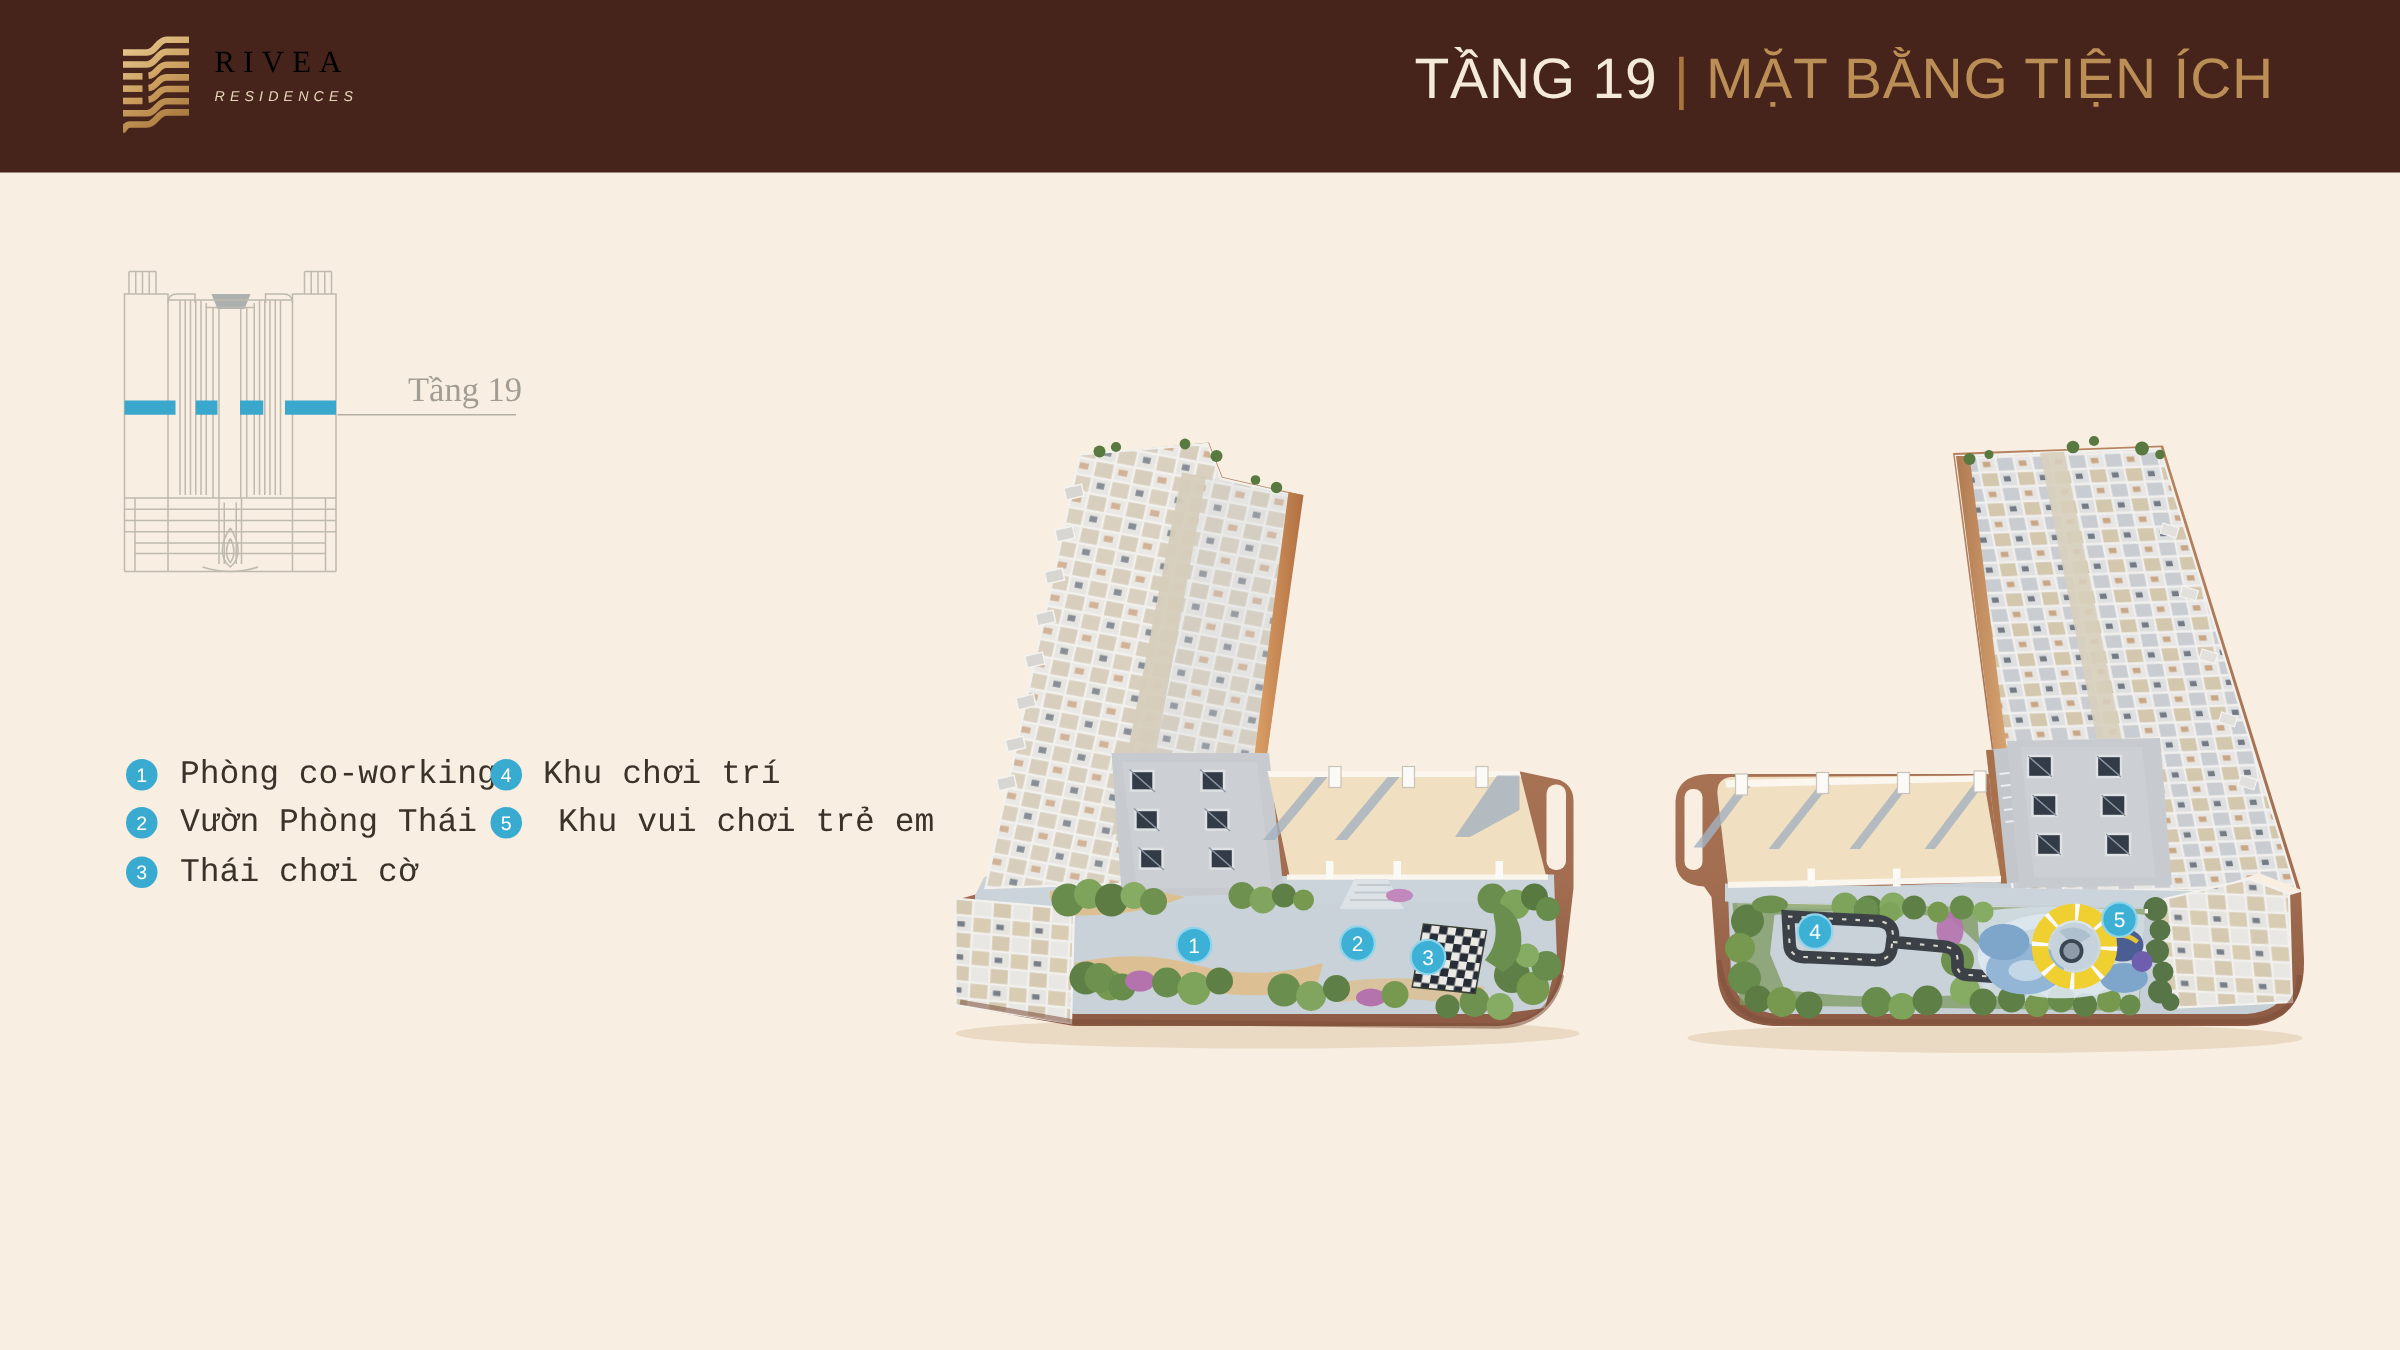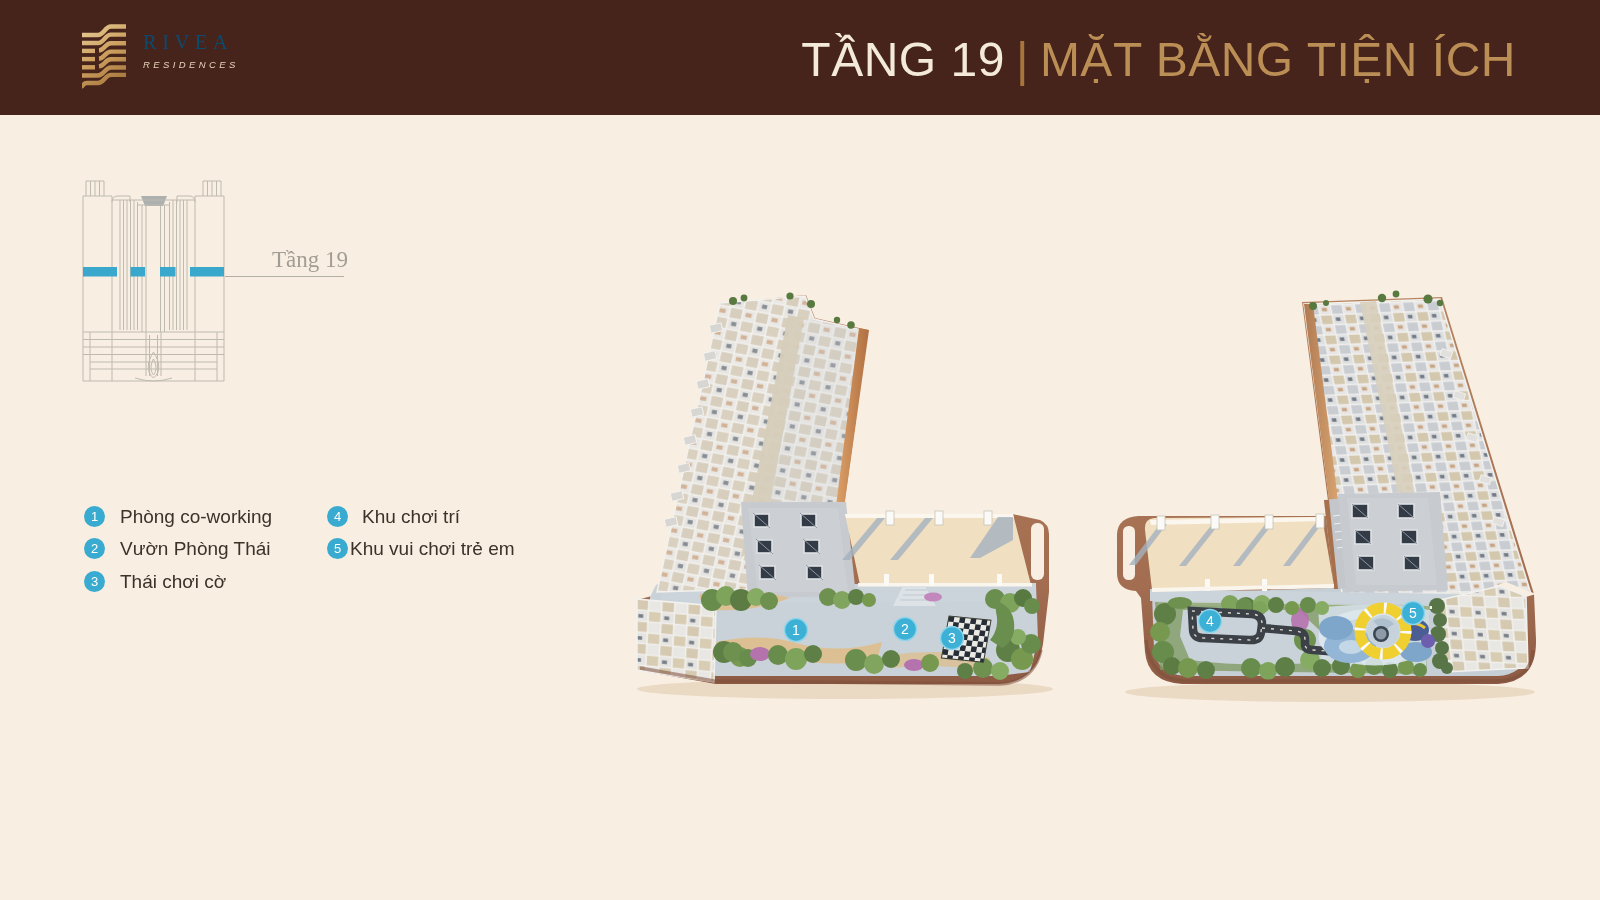--- a/index.html
+++ b/index.html
@@ -1,31 +1,31 @@
 <!DOCTYPE html>
 <html lang="vi"><head>
 <meta charset="utf-8">
 <title>Tầng 19 | Mặt bằng tiện ích</title>
 <style>
   html,body{margin:0;padding:0;}
   body{width:1600px;height:900px;position:relative;overflow:hidden;
        background:#f8eee1;font-family:"Liberation Sans",sans-serif;}
   .header{position:absolute;left:0;top:0;width:1600px;height:115px;background:#46231b;}
   .brand{position:absolute;left:143px;top:31px;color:#f3e6d2;}
-  .brand .rivea{font-family:"Liberation Serif",serif;font-size:20.5px;letter-spacing:5.5px;color:#0c4a6e;}
+  .brand .rivea{font-family:"Liberation Serif",serif;font-size:20.5px;letter-spacing:5.5px;color:#000000;}
   .brand .res{font-size:9.5px;letter-spacing:3.4px;color:#e7d6ba;margin-top:5px;font-style:italic;}
   .title{position:absolute;right:84px;top:32px;
-         font-size:48px;color:#f4ead9;white-space:nowrap;letter-spacing:0.5px;}
+         font-size:38px;color:#f4ead9;white-space:nowrap;letter-spacing:0.5px;}
   .title .sep{color:#a8763d;padding:0 11px;font-weight:300;}
   .title .t2{color:#bb8e55;}
   .callout{position:absolute;left:272px;top:247px;font-family:"Liberation Serif",serif;
            font-size:23px;color:#a19d94;}
   .callout-line{position:absolute;left:225px;top:276px;width:119px;height:1px;background:#b3afa4;}
   .legend{position:absolute;left:0;top:0;}
-  .lg-item{position:absolute;height:21px;line-height:21px;font-size:19px;color:#3b322a;white-space:nowrap;}
+  .lg-item{position:absolute;height:21px;line-height:21px;font-size:22px;color:#3b322a;white-space:nowrap;font-family:Liberation Mono, monospace;}
   .lg-dot{position:absolute;width:21px;height:21px;border-radius:50%;background:#39abd0;
           color:#fff;font-size:13px;text-align:center;line-height:21px;}
 </style>
 </head>
 <body>
 
 <div class="header"></div>
 
 <svg style="position:absolute;left:82px;top:20px" width="46" height="70" viewBox="0 0 46 70">
   <defs>
@@ -116,21 +116,21 @@
   <div class="lg-dot" style="left:84px;top:538px">2</div>
   <div class="lg-item" style="left:120px;top:538px">Vườn Phòng Thái</div>
 
   <div class="lg-dot" style="left:84px;top:571px">3</div>
   <div class="lg-item" style="left:120px;top:571px">Thái chơi cờ</div>
 
   <div class="lg-dot" style="left:327px;top:506px">4</div>
   <div class="lg-item" style="left:362px;top:506px">Khu chơi trí</div>
 
   <div class="lg-dot" style="left:327px;top:538px">5</div>
-  <div class="lg-item" style="left:350px;top:538px">Khu vui chơi trẻ em</div>
+  <div class="lg-item" style="left:372px;top:538px">Khu vui chơi trẻ em</div>
 </div>
 
 <svg id="planA" style="position:absolute;left:600px;top:280px" width="480" height="440" viewBox="600 280 480 440">
 <defs>
   <pattern id="patA" width="26" height="22" patternUnits="userSpaceOnUse" patternTransform="matrix(1,0.185,-0.22,1,0,0)">
     <rect width="26" height="22" fill="#e0ddd8"></rect>
     <rect x="0" y="0" width="13" height="11" fill="#d9d0bf"></rect>
     <rect x="13" y="0" width="13" height="11" fill="#e7e5e1"></rect>
     <rect x="0" y="11" width="13" height="11" fill="#eae8e4"></rect>
     <rect x="13" y="11" width="13" height="11" fill="#d7cebd"></rect>

